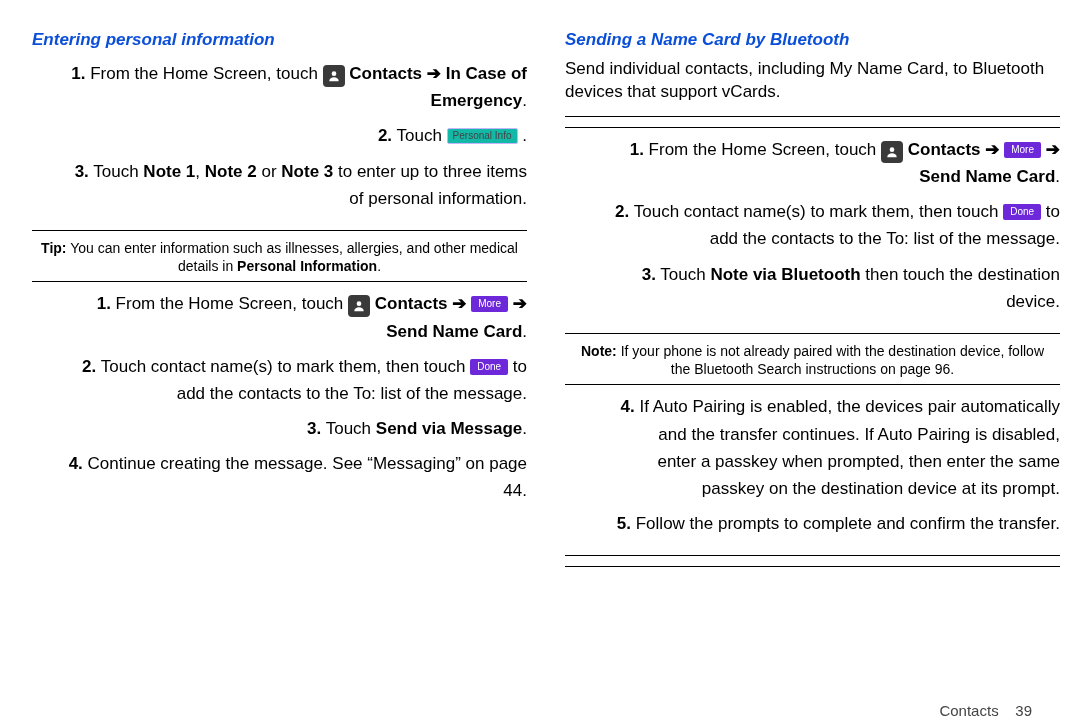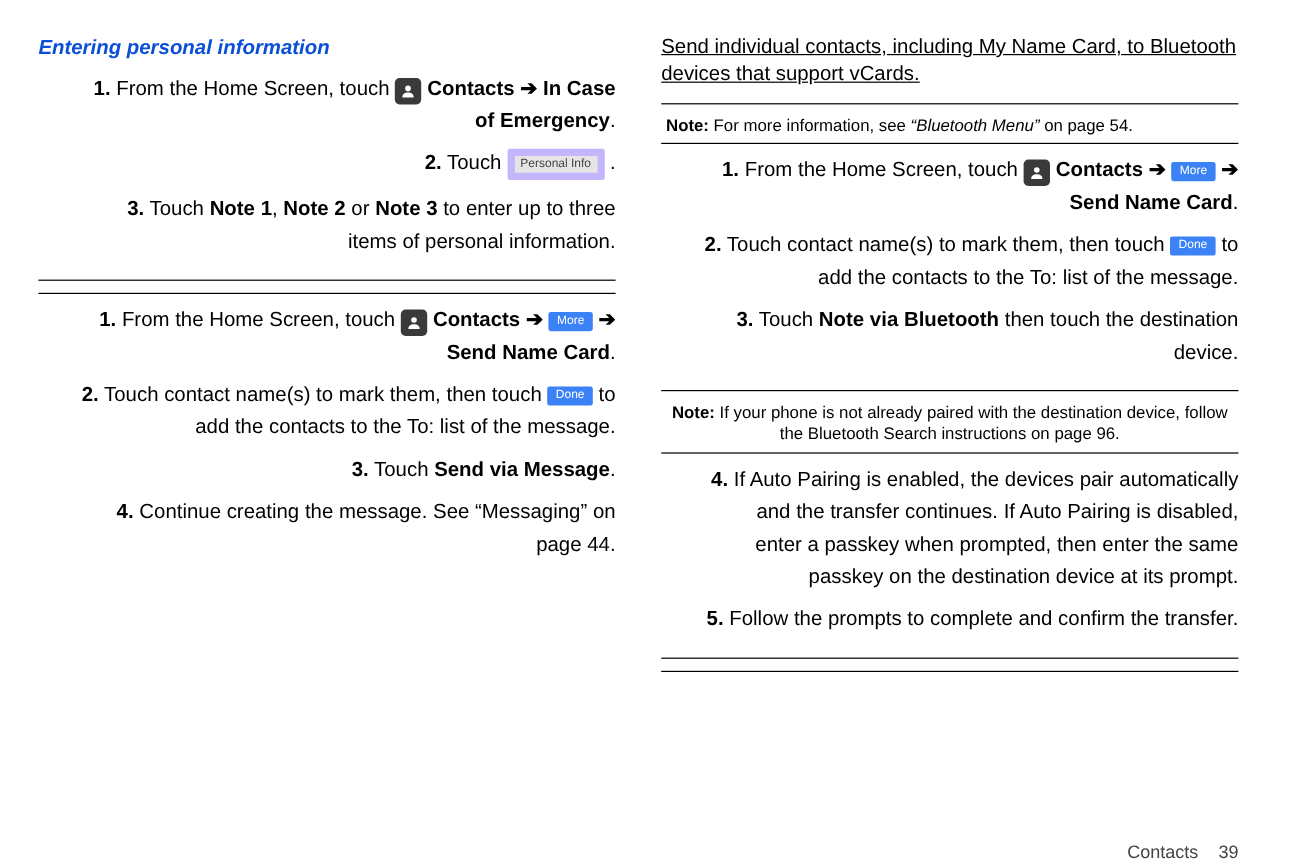--- a/index.html
+++ b/index.html
@@ -7,42 +7,41 @@
     padding: 0;
     font-family: Arial, Helvetica, sans-serif;
     background: #fff;
     color: #000;
     width: 1080px;
     height: 720px;
     overflow: hidden;
   }
   .page {
     display: flex;
-    padding: 28px 48px 12px 32px;
+    padding: 28px 20px 12px 32px;
     gap: 38px;
     box-sizing: border-box;
     height: 700px;
   }
   .col {
     flex: 1;
     display: flex;
     flex-direction: column;
   }
   .heading {
     color: #0b4fd8;
     font-weight: bold;
     font-style: italic;
     font-size: 17px;
     margin: 2px 0 8px;
   }
   .para {
     font-size: 17px;
     line-height: 1.35;
     margin: 0 0 8px;
-    text-decoration: underline;
   }
   ol {
     margin: 2px 0 6px;
     padding-left: 50px;
     counter-reset: item;
   }
   ol > li {
     font-size: 17px;
     line-height: 1.6;
     margin-bottom: 8px;
@@ -79,42 +78,42 @@
     border-radius: 4px;
     position: relative;
     top: 4px;
     align-items: center;
     justify-content: center;
     text-indent: 0;
   }
   .icon-contact svg { width: 14px; height: 14px; }
   .btn {
     display: inline-block;
-    background: #3b82f6;
+    background: #6d28d9;
     color: #fff;
     font-size: 10px;
     padding: 3px 7px;
     border-radius: 2px;
     position: relative;
     top: -2px;
     text-indent: 0;
     line-height: 1;
   }
   .btn-outline {
     display: inline-block;
-    border: 6px solid #c4b5fd;
+    border: 1px solid #c4b5fd;
     color: #444;
     font-size: 10px;
     padding: 2px 5px;
     border-radius: 2px;
     position: relative;
     top: -2px;
     text-indent: 0;
     line-height: 1;
-    background:#e5e5e5;
+    background:#14b8a6;
   }
   .footer {
     text-align: right;
     font-size: 15px;
     color: #444;
     padding: 2px 48px 0 0;
     margin-left: 11px;
   }
 </style>
 </head>
@@ -145,20 +144,23 @@
         <span>Touch </span>
         <span class="btn-outline">Personal Info</span>
         <span> .</span>
       </li>
       <li>
         <span>Touch </span><span class="bold">Note 1</span><span>, </span><span class="bold">Note 2</span><span> or </span><span class="bold">Note 3</span><span> to enter up to three items of personal information.</span>
       </li>
     </ol>
 
     <hr class="heavy">
+    <div class="callout">
+      <span class="bold">Tip:</span><span> You can enter information such as illnesses, allergies, and other medical details in </span><span class="bold">Personal Information</span><span>.</span>
+    </div>
     <hr class="heavy">
 
 
     <ol>
       <li>
         <span>From the Home Screen, touch </span>
         <span class="icon-contact">
           <svg viewBox="0 0 24 24" fill="#fff">
               <circle cx="12" cy="8" r="4"></circle>
               <path d="M4 20c0-4 4-6 8-6s8 2 8 6v1H4z"></path>
@@ -183,26 +185,24 @@
       <li>
         <span>Touch </span><span class="bold">Send via Message</span><span>.</span>
       </li>
       <li>
         <span>Continue creating the message. See “Messaging” on page 44.</span>
       </li>
     </ol>
   </div>
 
   <div class="col">
+    <div class="heading">Sending a Name Card by Bluetooth</div>
     <p class="para">Send individual contacts, including My Name Card, to Bluetooth devices that support vCards.</p>
 
     <hr class="heavy">
-    <div class="callout" style="text-align:left;padding-left:4px">
-      <span class="bold">Note:</span><span> For more information, see </span><span class="italic">“Bluetooth Menu”</span><span> on page 54.</span>
-    </div>
     <hr class="heavy">
 
     <ol>
       <li>
         <span>From the Home Screen, touch </span>
         <span class="icon-contact">
           <svg viewBox="0 0 24 24" fill="#fff">
               <circle cx="12" cy="8" r="4"></circle>
               <path d="M4 20c0-4 4-6 8-6s8 2 8 6v1H4z"></path>
             </svg>

